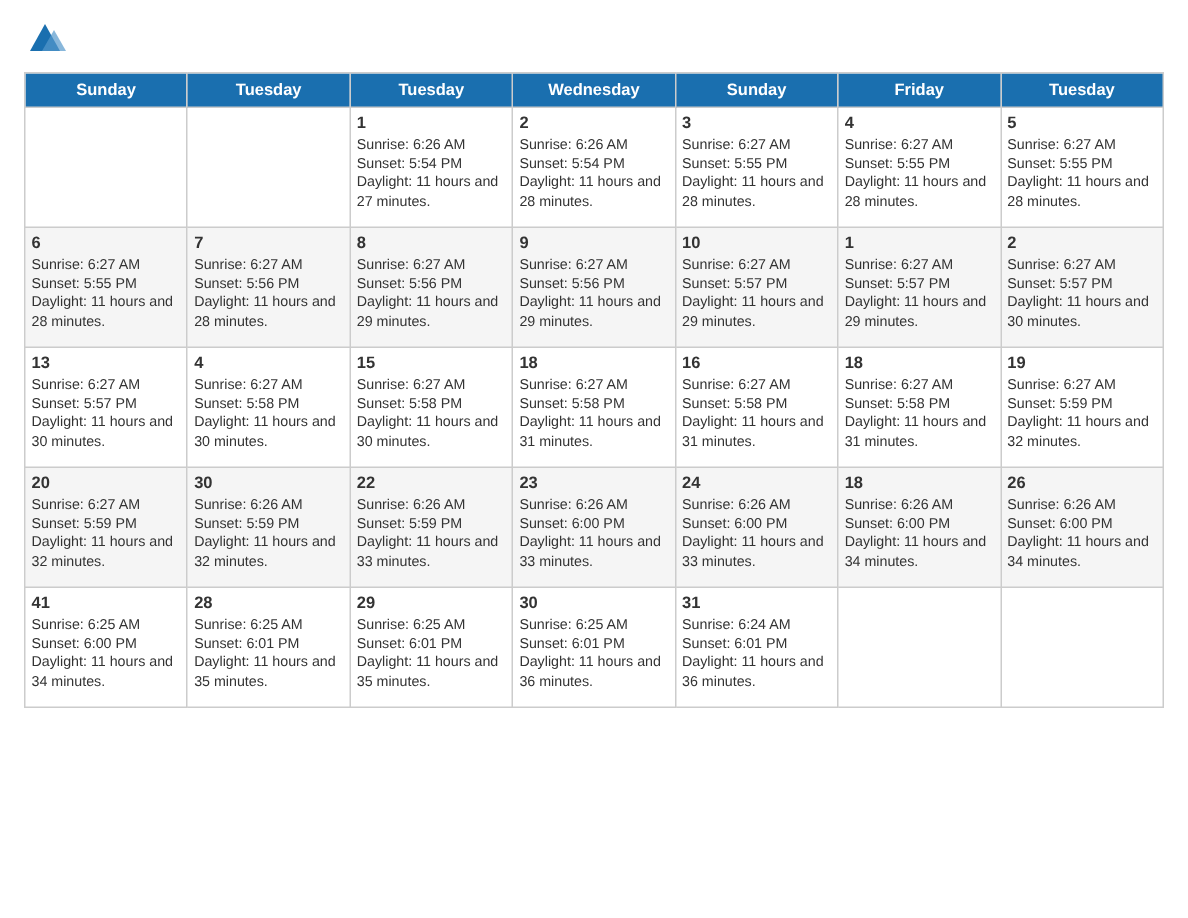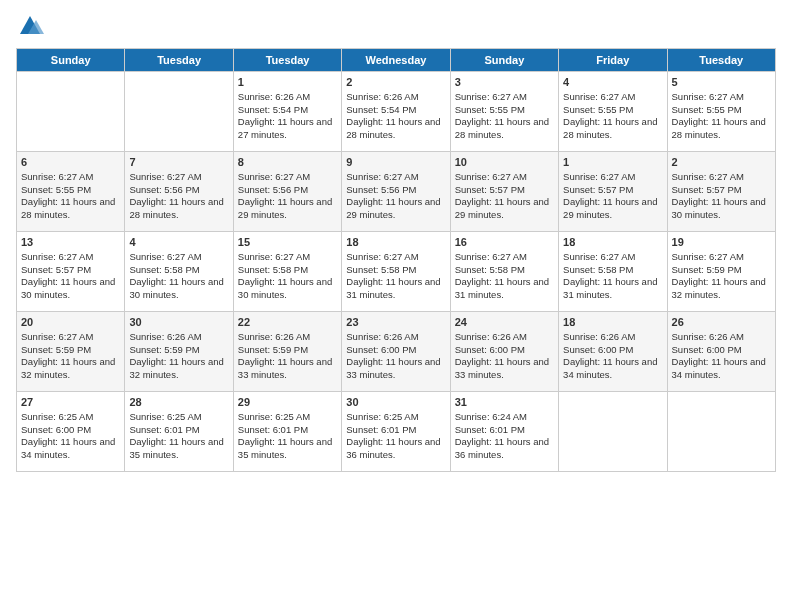--- a/index.html
+++ b/index.html
@@ -292,21 +292,21 @@
           </td>
           <td>
             <span class="day-num">26</span>
             <div>Sunrise: 6:26 AM</div>
             <div>Sunset: 6:00 PM</div>
             <div>Daylight: 11 hours and 34 minutes.</div>
           </td>
         </tr>
         <tr>
           <td>
-            <span class="day-num">27</span>
+            <span class="day-num">41</span>
             <div>Sunrise: 6:25 AM</div>
             <div>Sunset: 6:00 PM</div>
             <div>Daylight: 11 hours and 34 minutes.</div>
           </td>
           <td>
             <span class="day-num">28</span>
             <div>Sunrise: 6:25 AM</div>
             <div>Sunset: 6:01 PM</div>
             <div>Daylight: 11 hours and 35 minutes.</div>
           </td>

